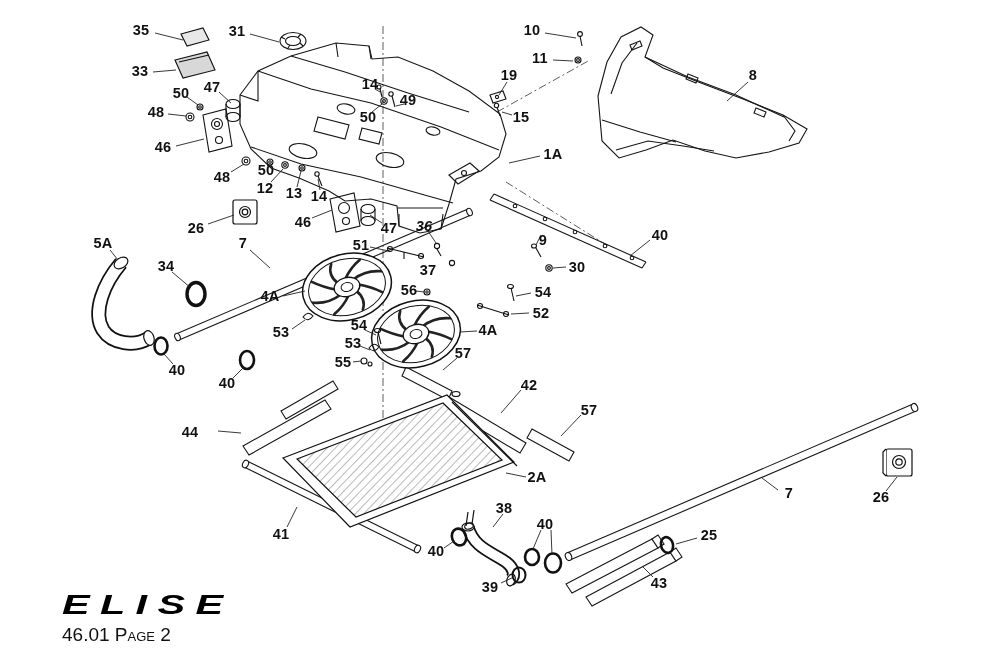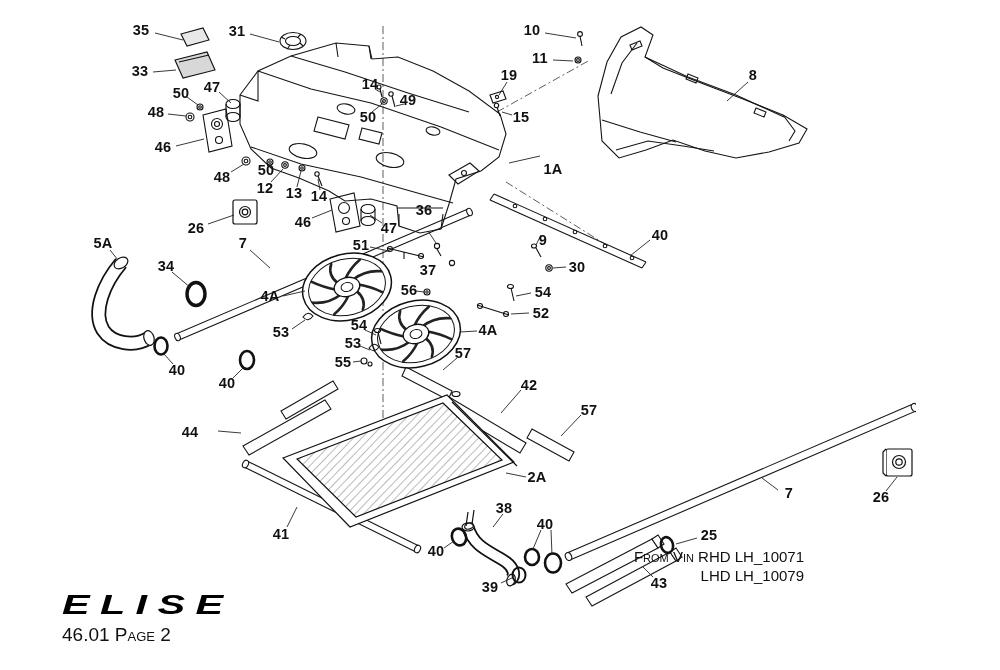--- a/index.html
+++ b/index.html
@@ -1,17 +1,17 @@
 <!DOCTYPE html>
 <html><head>
 <meta charset="utf-8">
 <style>
   html,body{margin:0;padding:0;background:#fff;}
   .stage{position:relative;width:916px;height:670px;background:#ffffff;overflow:hidden;
-         font-family:"Liberation Sans",sans-serif;}
+         font-family:"Liberation Sans",sans-serif;padding-left:22px;}
   .stage svg{position:absolute;left:0;top:0;}
   .callout-layer{position:absolute;left:0;top:0;width:100%;height:100%;pointer-events:none;}
   .callout{position:absolute;transform:translate(-50%,-50%);font-size:14.5px;font-weight:bold;
            color:#101010;white-space:nowrap;letter-spacing:.3px;}
   .vin-note{position:absolute;right:112px;top:547px;text-align:right;font-size:15px;line-height:19px;
             font-variant:small-caps;color:#101010;}
   .brand-logo{position:absolute;left:62px;top:588px;font-size:36px;font-weight:bold;font-style:italic;
               letter-spacing:9px;color:#000;transform:scale(1.15,.78);transform-origin:left top;}
   .page-ref{position:absolute;left:62px;top:624px;font-size:19px;font-variant:small-caps;color:#111;}
 </style>
@@ -317,30 +317,30 @@
       <div class="callout" style="left: 753px; top: 75px;">8</div>
       <div class="callout" style="left: 181px; top: 93px;">50</div>
       <div class="callout" style="left: 212px; top: 87px;">47</div>
       <div class="callout" style="left: 370px; top: 84px;">14</div>
       <div class="callout" style="left: 408px; top: 100px;">49</div>
       <div class="callout" style="left: 509px; top: 75px;">19</div>
       <div class="callout" style="left: 156px; top: 112px;">48</div>
       <div class="callout" style="left: 368px; top: 117px;">50</div>
       <div class="callout" style="left: 521px; top: 117px;">15</div>
       <div class="callout" style="left: 163px; top: 147px;">46</div>
-      <div class="callout" style="left: 553px; top: 154px; margin-top: 15px;">1A</div>
+      <div class="callout" style="left: 553px; top: 154px;">1A</div>
       <div class="callout" style="left: 222px; top: 177px;">48</div>
       <div class="callout" style="left: 266px; top: 170px;">50</div>
       <div class="callout" style="left: 265px; top: 188px; text-align: center;">12</div>
       <div class="callout" style="left: 294px; top: 193px;">13</div>
       <div class="callout" style="left: 319px; top: 196px;">14</div>
       <div class="callout" style="left: 196px; top: 228px;">26</div>
       <div class="callout" style="left: 303px; top: 222px;">46</div>
       <div class="callout" style="left: 389px; top: 228px;">47</div>
-      <div class="callout" style="left: 424px; top: 210px;">36</div>
+      <div class="callout" style="left: 424px; top: 226px; font-style: italic;">36</div>
       <div class="callout" style="left: 543px; top: 240px;">9</div>
       <div class="callout" style="left: 660px; top: 235px;">40</div>
       <div class="callout" style="left: 103px; top: 243px;">5A</div>
       <div class="callout" style="left: 243px; top: 243px;">7</div>
       <div class="callout" style="left: 361px; top: 245px;">51</div>
       <div class="callout" style="left: 428px; top: 270px;">37</div>
       <div class="callout" style="left: 577px; top: 267px;">30</div>
       <div class="callout" style="left: 166px; top: 266px;">34</div>
       <div class="callout" style="left: 270px; top: 296px;">4A</div>
       <div class="callout" style="left: 409px; top: 290px;">56</div>
@@ -362,21 +362,17 @@
       <div class="callout" style="left: 881px; top: 497px;">26</div>
       <div class="callout" style="left: 281px; top: 534px;">41</div>
       <div class="callout" style="left: 504px; top: 508px;">38</div>
       <div class="callout" style="left: 436px; top: 551px;">40</div>
       <div class="callout" style="left: 545px; top: 524px;">40</div>
       <div class="callout" style="left: 709px; top: 535px;">25</div>
       <div class="callout" style="left: 659px; top: 583px;">43</div>
       <div class="callout" style="left: 490px; top: 587px; text-align: center;">39</div>
     </div>
 
-<div class="vin-note">
-  <div>From Vin RHD LH_10071</div>
-  <div>LHD LH_10079</div>
-</div>
 
 <div class="brand-logo">ELISE</div>
 <div class="page-ref">46.01 Page 2</div>
 
 </div>
 
 </body></html>

